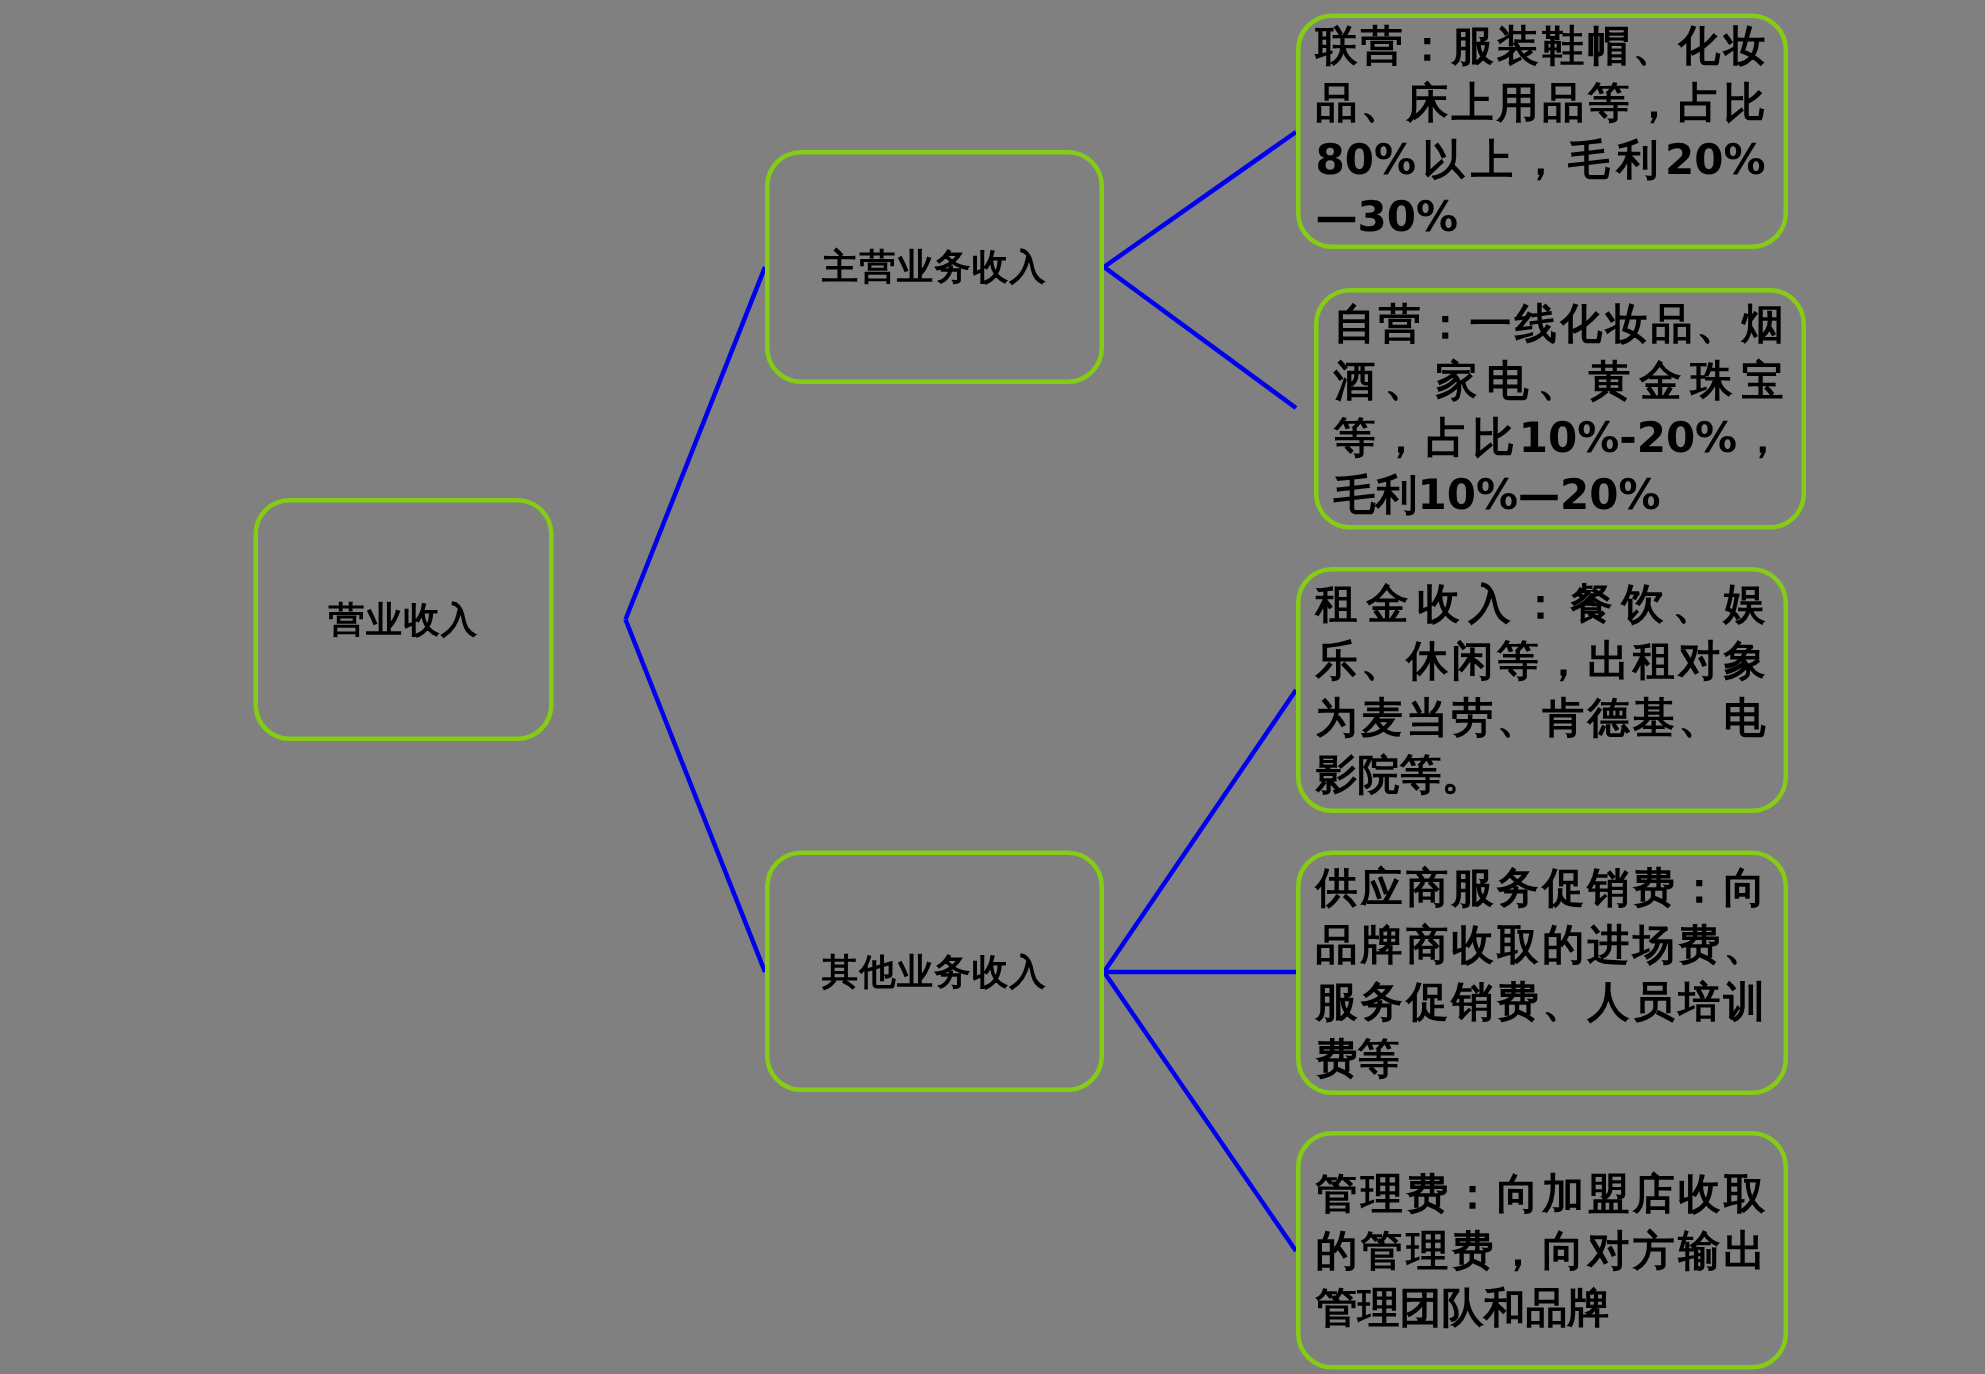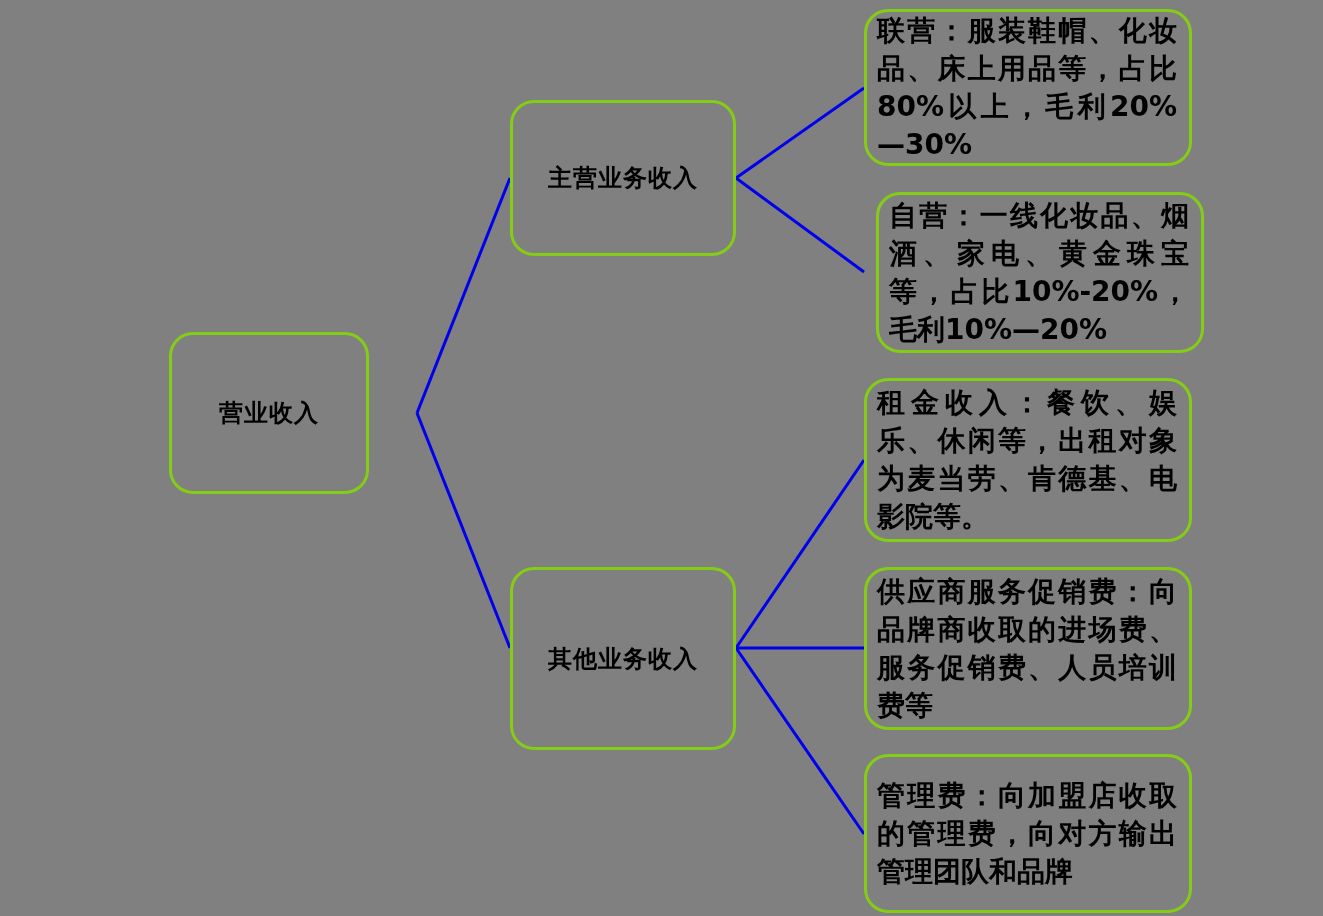--- a/index.html
+++ b/index.html
@@ -47,21 +47,21 @@
     padding: 2px 12px 2px 10px;
   }
   .leaf-node .leaf-text {
     display: block;
     width: 100%;
     text-align: justify;
   }
   
   #node-root      { left: 169px; top: 332px; width: 200px; height: 162px; }
   #node-branch-0  { left: 510px; top: 100px; width: 226px; height: 156px; }
-  #node-branch-1  { left: 510px; top: 567px; width: 226px; height: 183px; }
+  #node-branch-1  { left: 510px; top: 567px; width: 226px; height: 161px; }
   #node-leaf-0-0  { left: 864px; top:   9px; width: 328px; height: 157px; }
   #node-leaf-0-1  { left: 864px; top: 192px; width: 328px; height: 161px; margin-left: 12px; }
   #node-leaf-1-0  { left: 864px; top: 378px; width: 328px; height: 164px; }
   #node-leaf-1-1  { left: 864px; top: 567px; width: 328px; height: 163px; }
   #node-leaf-1-2  { left: 864px; top: 754px; width: 328px; height: 159px; }
 </style>
 </head>
 <body>
 
 <div class="canvas">

